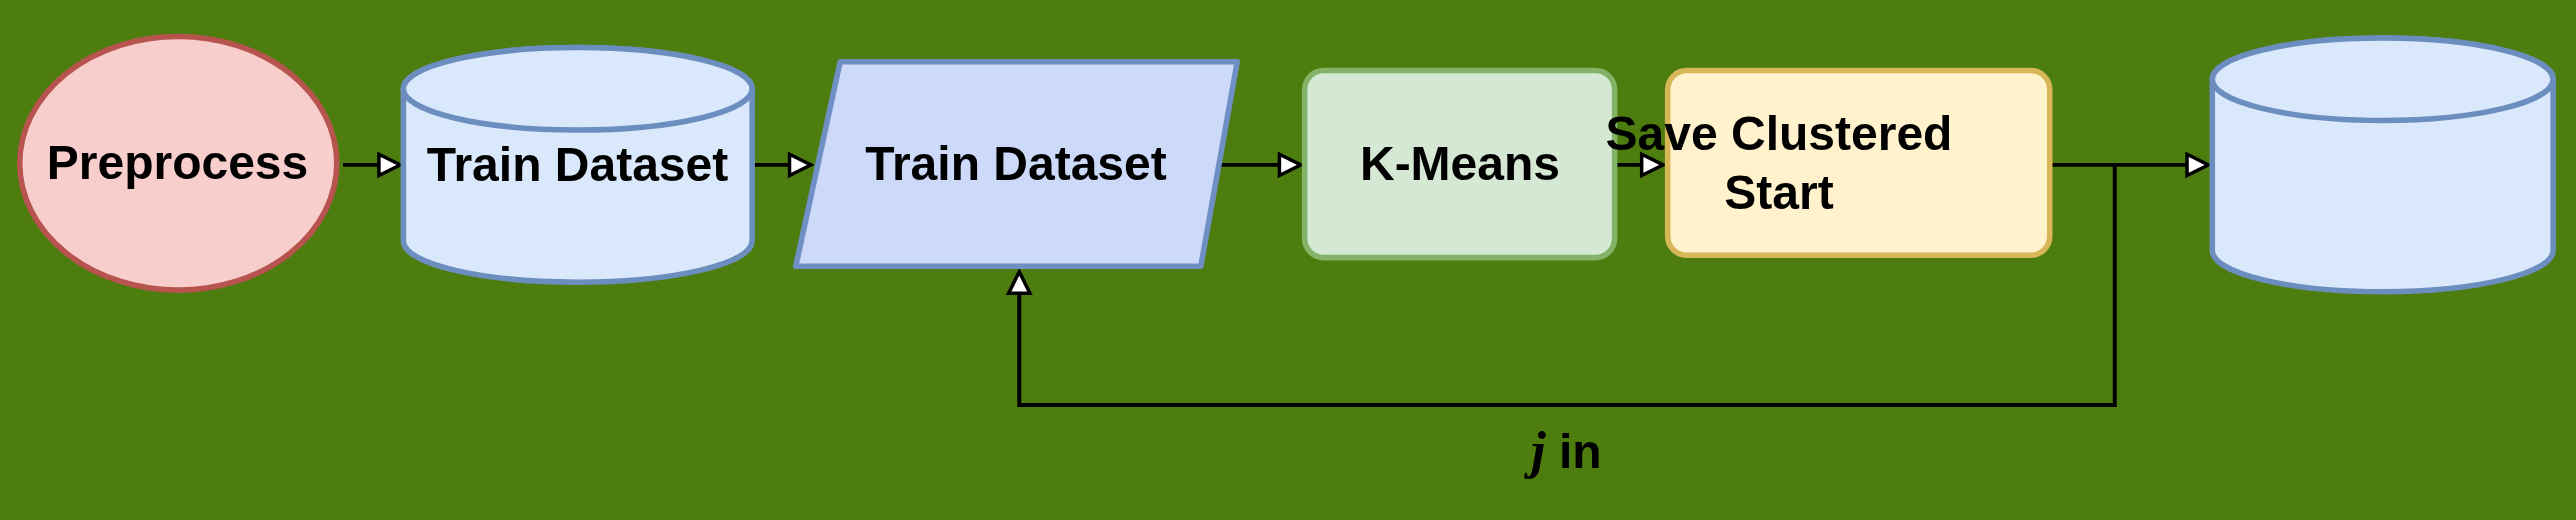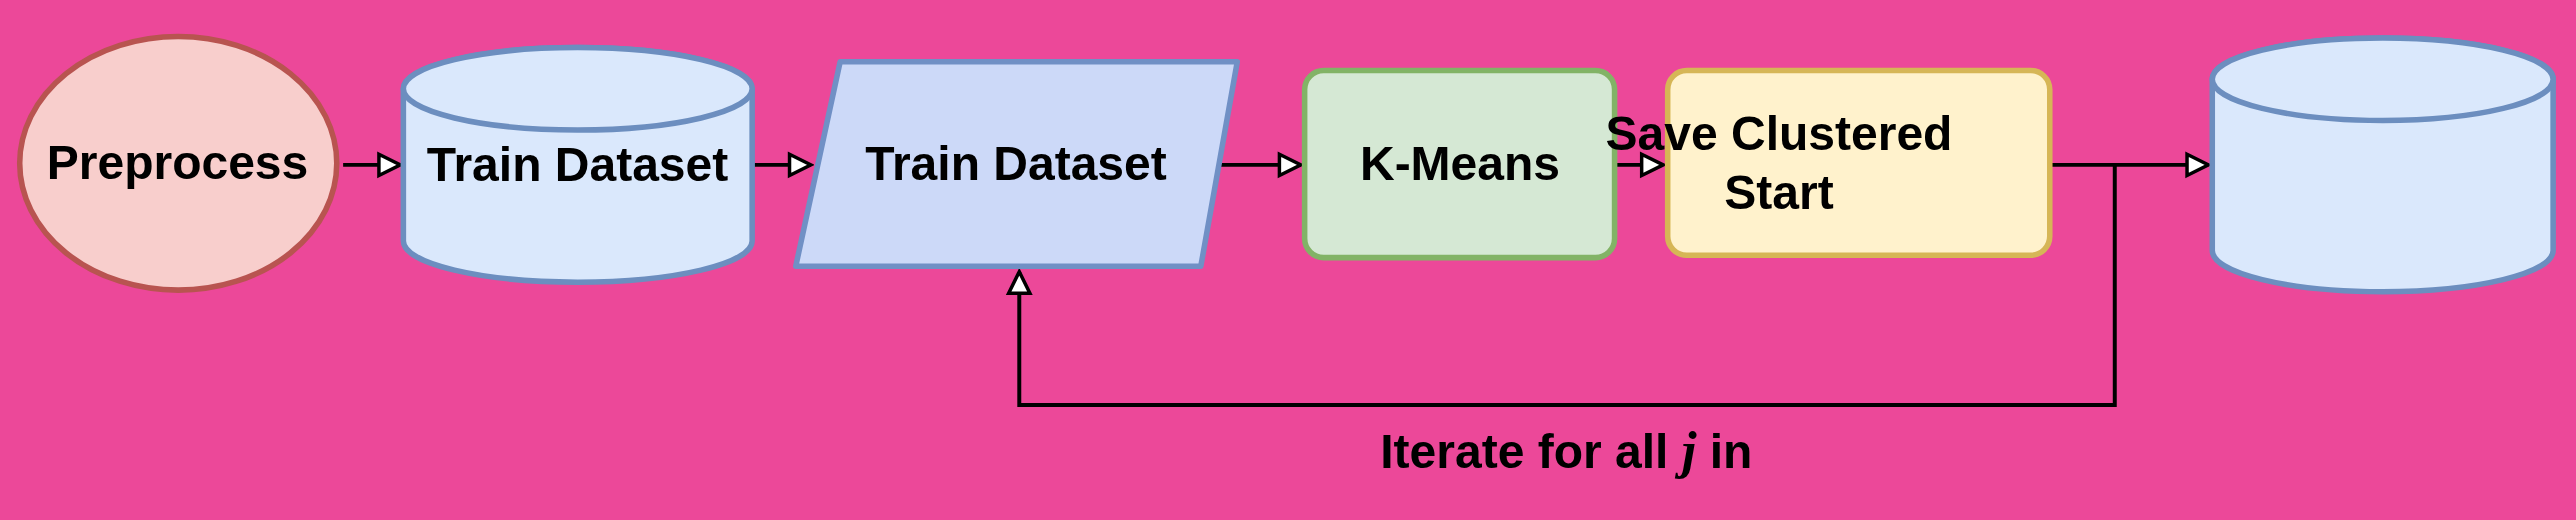--- a/index.html
+++ b/index.html
@@ -1,20 +1,20 @@
 <!DOCTYPE html>
 <html style="font-size:12.7px"><head>
 <meta charset="utf-8">
 <style>
   html, body { margin: 0; padding: 0; background: #ffffff; }
   .stage {
     position: relative;
     width: 2576px;
     height: 520px;
-    background: #ec4899;
+    background: #4d7c0f;
     overflow: hidden;
     font-family: "Liberation Sans", "DejaVu Sans", sans-serif;
   }
   .layer { position: absolute; left: 0; top: 0; width: 2576px; height: 520px; }
   .node-label {
     position: absolute;
     display: flex;
     flex-direction: column;
     align-items: center;
     justify-content: center;
@@ -104,17 +104,17 @@
     <span class="label-line">K-Means</span>
   </div>
 
   <div class="node-label" style="left:1588px; top:71px; width:382px; height:185px;">
     <span class="label-line">Save Clustered</span>
     <span class="label-line">Start</span>
   </div>
 
 
   <div class="caption">
-    <span>Iterate for all </span><span class="mathvar">j</span><span> in </span>
+    <span class="mathvar">j</span><span> in </span>
   </div>
 
 </div>
 
 
 </body></html>

